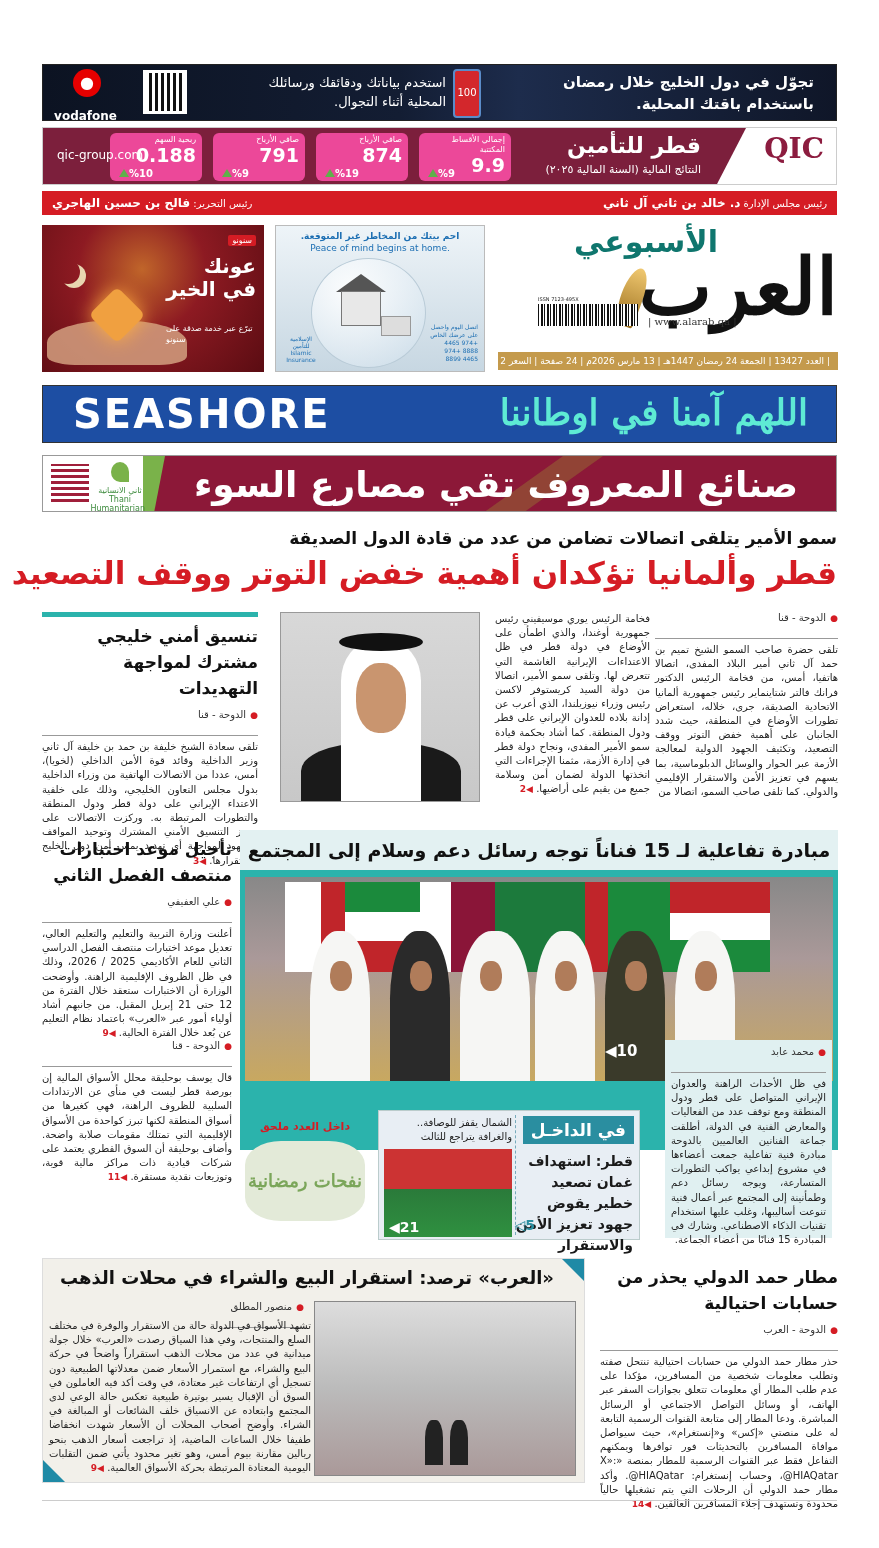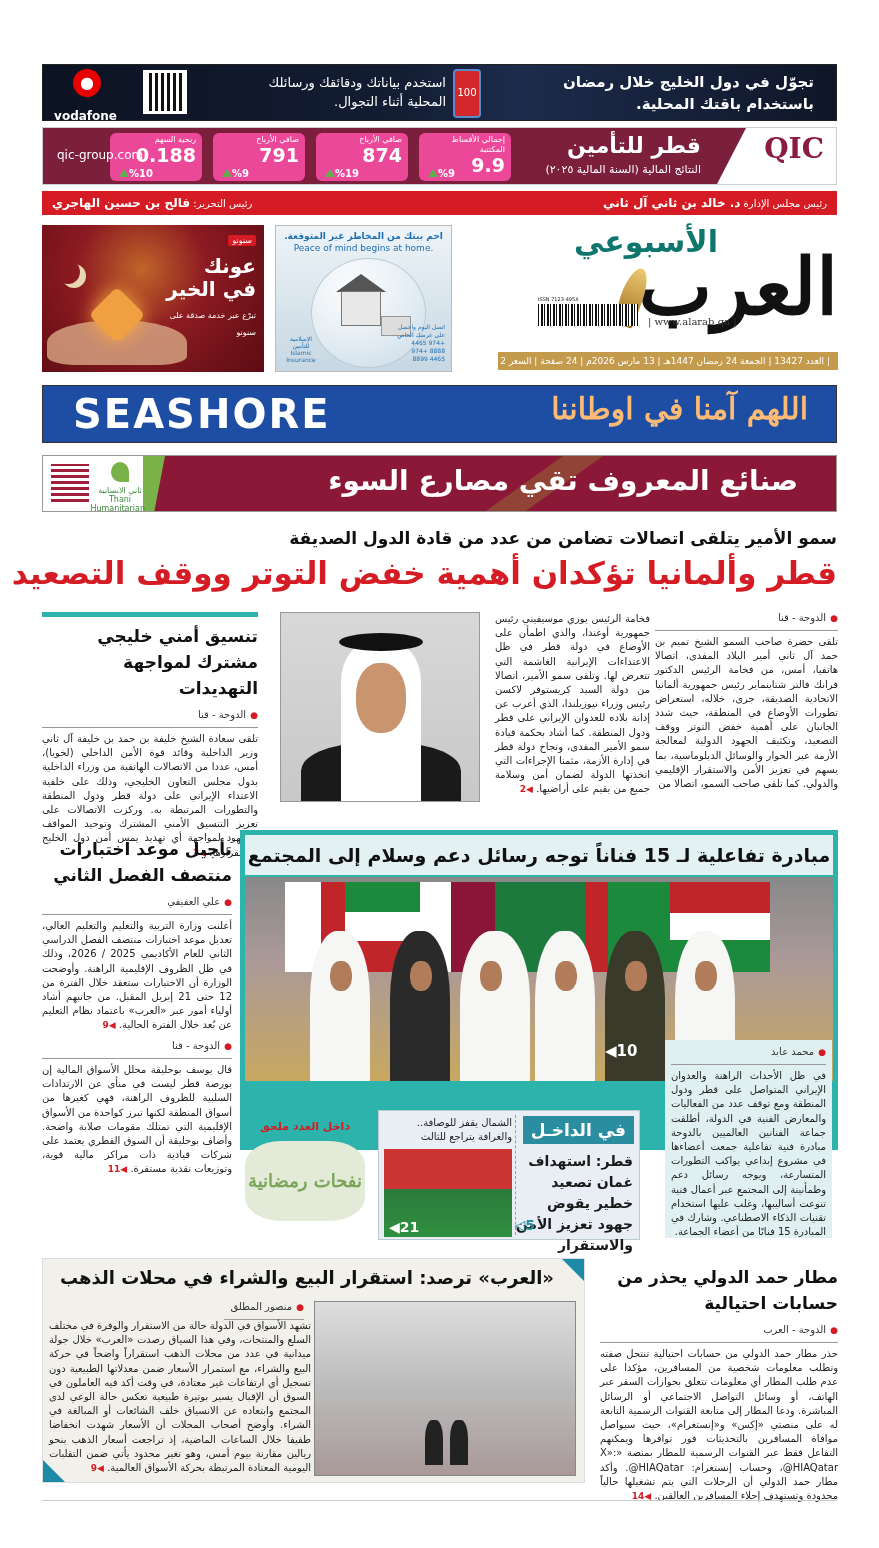--- a/index.html
+++ b/index.html
@@ -29,77 +29,77 @@
 #ad-qic .site{position:absolute;left:14px;top:20px;color:#fff;font-size:12px;direction:ltr}
 
 #staff{left:42px;top:191px;width:795px;height:24px;background:#d51c24;direction:rtl;color:#fff;font-size:10px;line-height:24px}
 #staff .chair{position:absolute;right:10px}
 #staff .editor{position:absolute;left:10px}
 #staff b{font-size:12px}
 
 #ad-sanad{left:42px;top:225px;width:222px;height:147px;background:radial-gradient(circle at 45% 30%,#c0652a 0%,#8d1a22 40%,#5a0c12 100%);direction:rtl;overflow:hidden}
 #ad-sanad .badge{position:absolute;right:8px;top:10px;background:#d51c24;color:#fff;font-size:8px;padding:1px 4px;border-radius:2px}
 #ad-sanad .h{position:absolute;right:8px;top:30px;color:#fff;font-weight:bold;font-size:20px;line-height:23px;text-align:right}
-#ad-sanad .s{position:absolute;right:8px;top:82px;color:#fff;font-size:8px;line-height:17px;text-align:right;width:90px}
+#ad-sanad .s{position:absolute;right:8px;top:98px;color:#fff;font-size:8px;line-height:11px;text-align:left;width:90px}
 #ad-sanad .heart{position:absolute;left:55px;top:70px;width:40px;height:40px;background:#f0a040;transform:rotate(45deg);border-radius:6px;box-shadow:0 0 20px #ffb040}
 #ad-sanad .hand{position:absolute;left:5px;top:95px;width:140px;height:45px;background:#d4a080;border-radius:50% 50% 20% 20%;opacity:.85}
 #ad-sanad .moon{position:absolute;left:14px;top:35px;width:24px;height:24px;border-radius:50%;box-shadow:6px 4px 0 0 #e8d6b0}
-#ad-islamic{left:275px;top:225px;width:177px;height:147px;background:linear-gradient(#eef4f8,#c7d7e2);border:1px solid #bbb;direction:rtl;overflow:hidden}
+#ad-islamic{left:275px;top:225px;width:210px;height:147px;background:linear-gradient(#eef4f8,#c7d7e2);border:1px solid #bbb;direction:rtl;overflow:hidden}
 #ad-islamic .ar{position:absolute;width:100%;top:5px;text-align:center;color:#1d6fb3;font-size:9px;font-weight:bold}
 #ad-islamic .en{position:absolute;width:100%;top:17px;text-align:center;color:#1d6fb3;font-size:9px;direction:ltr}
 #ad-islamic .bubble{position:absolute;left:35px;top:32px;width:115px;height:110px;border-radius:50%;background:radial-gradient(circle at 35% 30%,rgba(255,255,255,.9),rgba(200,220,235,.5));border:1px solid #b9cbd7}
 #ad-islamic .house{position:absolute;left:65px;top:65px;width:40px;height:35px;background:#e8e8e8;border:1px solid #777}
 #ad-islamic .roof{position:absolute;left:60px;top:48px;width:0;height:0;border-left:25px solid transparent;border-right:25px solid transparent;border-bottom:18px solid #555}
 #ad-islamic .sofa{position:absolute;left:105px;top:90px;width:30px;height:20px;background:#ddd;border:1px solid #999}
 #ad-islamic .brand{position:absolute;left:6px;bottom:8px;color:#1d6fb3;font-size:6px;text-align:center;width:38px}
 #ad-islamic .phones{position:absolute;right:6px;bottom:8px;color:#1d6fb3;font-size:6px;line-height:8px;text-align:right;width:50px}
 #logo{left:498px;top:222px;width:340px;height:110px;direction:rtl}
 #logo .weekly{position:absolute;right:120px;top:2px;color:#0f766e;font-size:30px;font-weight:bold;}
 #logo .main{position:absolute;right:0;top:20px;color:#111;font-size:78px;font-weight:bold;line-height:90px;letter-spacing:-4px;font-family:"DejaVu Serif",serif}
 #logo .quill{position:absolute;right:195px;top:45px;width:22px;height:60px;background:linear-gradient(#f0c870,#9c7020);border-radius:50% 50% 10% 50%;transform:rotate(20deg)}
 #logo .url{position:absolute;left:150px;top:94px;font-size:10px;color:#333;direction:ltr;font-family:"DejaVu Serif",serif}
 #logo .barcode{position:absolute;left:40px;top:82px;width:100px;height:22px;background:repeating-linear-gradient(90deg,#111 0 1px,#fff 1px 3px,#111 3px 5px,#fff 5px 6px)}
 #logo .barcode span{position:absolute;top:-8px;left:0;font-size:5px;background:#fff}
 #dateline{left:498px;top:352px;width:340px;height:18px;background:#c49a4c;color:#fff;font-size:9px;line-height:18px;direction:rtl;padding-right:8px;white-space:nowrap;overflow:hidden}
 
 #ad-seashore{left:42px;top:385px;width:795px;height:58px;background:#1d4ea3;border:1px solid #333;direction:rtl}
-#ad-seashore .ar{position:absolute;right:28px;top:5px;color:#fdba74;font-size:30px;font-weight:bold;font-family:"DejaVu Serif",serif}
+#ad-seashore .ar{position:absolute;right:28px;top:5px;color:#5eead4;font-size:36px;font-weight:bold;font-family:"DejaVu Serif",serif}
 #ad-seashore .en{position:absolute;left:30px;top:5px;color:#fff;font-size:40px;font-weight:bold;letter-spacing:2px;direction:ltr}
 
 #ad-thani{left:42px;top:455px;width:795px;height:57px;background:#8c1838;border:1px solid #999;direction:rtl;overflow:hidden}
-#ad-thani .ar{position:absolute;right:38px;top:8px;color:#fff;font-size:28px;font-weight:bold}
+#ad-thani .ar{position:absolute;right:38px;top:8px;color:#fff;font-size:36px;font-weight:bold}
 #ad-thani .white{position:absolute;left:0;top:0;width:110px;height:57px;background:#fff}
 #ad-thani .green{position:absolute;left:100px;top:0;width:22px;height:57px;background:#7ab24a;clip-path:polygon(0 0,100% 0,50% 100%,0 100%)}
 #ad-thani .gtri{position:absolute;left:360px;top:0;width:200px;height:57px;background:rgba(150,110,50,.5);clip-path:polygon(40% 100%,80% 0,100% 0,60% 100%)}
 #ad-thani .qr{position:absolute;left:8px;top:8px;width:38px;height:38px;background:repeating-linear-gradient(0deg,#a01f3a 0 3px,#fff 3px 6px),#fff}
 #ad-thani .brand{position:absolute;left:52px;top:30px;color:#3d8b3d;font-size:8px;text-align:center;width:50px;line-height:9px}
 #ad-thani .leaf{position:absolute;left:68px;top:6px;width:18px;height:20px;background:#7ab24a;border-radius:50% 50% 0 50%}
 
 #kicker{right:42px;top:528px;font-size:17px;direction:rtl;color:#111;font-weight:bold}
 #headline{right:42px;top:555px;font-size:31px;direction:rtl;color:#d51c24;font-weight:bold;letter-spacing:-1px;white-space:nowrap}
-.byline{font-size:10px;direction:rtl;color:#333;border-bottom:1px solid #999;padding-bottom:7px;margin-bottom:4px}
+.byline{font-size:10px;direction:rtl;color:#333;border-bottom:1px solid #999;padding-bottom:15px;margin-bottom:4px}
 .byline:before{content:"●";color:#d51c24;margin-left:4px;font-size:9px}
 .body{font-size:10px;line-height:14.2px;direction:rtl;text-align:justify;color:#222}
 .ref{color:#d51c24;font-weight:bold;font-size:9px}
 #col1{left:655px;top:612px;width:183px}
 #col2{left:495px;top:612px;width:155px}
 #photo-emir{left:280px;top:612px;width:200px;height:190px;background:linear-gradient(#d8d8d8,#c8c8c8);border:1px solid #999;overflow:hidden}
 #photo-emir .head{position:absolute;left:60px;top:28px;width:80px;height:100px;background:#fff;border-radius:40% 40% 10% 10%}
 #photo-emir .agal{position:absolute;left:58px;top:20px;width:84px;height:18px;background:#111;border-radius:50%}
 #photo-emir .face{position:absolute;left:75px;top:50px;width:50px;height:70px;background:#c9956f;border-radius:45%}
 #photo-emir .robe{position:absolute;left:20px;top:130px;width:160px;height:70px;background:#1a1a1a;border-radius:40% 40% 0 0}
 #photo-emir .thobe{position:absolute;left:60px;top:110px;width:80px;height:80px;background:#fff}
 
 .side-rule{height:5px;background:#2bb3ac}
 .side-title{font-size:17px;font-weight:bold;direction:rtl;line-height:26px;color:#111;margin:6px 0 8px}
 #story-sec{left:42px;top:612px;width:216px}
 #story-exam{left:42px;top:830px;width:190px}
 #story-bourse{left:42px;top:1040px;width:190px}
 
-#art-box{left:240px;top:830px;width:598px;height:320px;background:#2bb3ac;padding:5px}
+#art-box{left:240px;top:830px;width:598px;height:320px;background:#2bb3ac;}
 #art-box .tbar{background:#e3f1f2;height:40px;direction:rtl;text-align:center;font-size:19px;font-weight:bold;line-height:40px;color:#111}
 #art-box .img{position:absolute;left:5px;top:47px;width:588px;height:204px;background:linear-gradient(180deg,#888 0%,#a99 40%,#c8a860 100%);overflow:hidden}
 .flag{position:absolute;top:5px;height:90px}
 .man{position:absolute;bottom:0;width:60px;height:150px;background:#f6f6f4;border-radius:45% 45% 0 0}
 .man .f{position:absolute;left:20px;top:30px;width:22px;height:30px;background:#b07c5a;border-radius:45%}
 #art-box .num{position:absolute;left:365px;top:212px;color:#fff;font-weight:bold;font-size:15px}
 #art-text{left:665px;top:1040px;width:167px;background:#e0f0f1;padding:6px;height:198px}
 
 #inside{left:378px;top:1110px;width:262px;height:130px;background:#e8eef4;border:1px solid #bcc}
 #inside .hdr{position:absolute;right:5px;top:5px;background:#2a8ea0;color:#fff;font-size:17px;font-weight:bold;padding:0 8px;height:28px;line-height:28px;direction:rtl}

